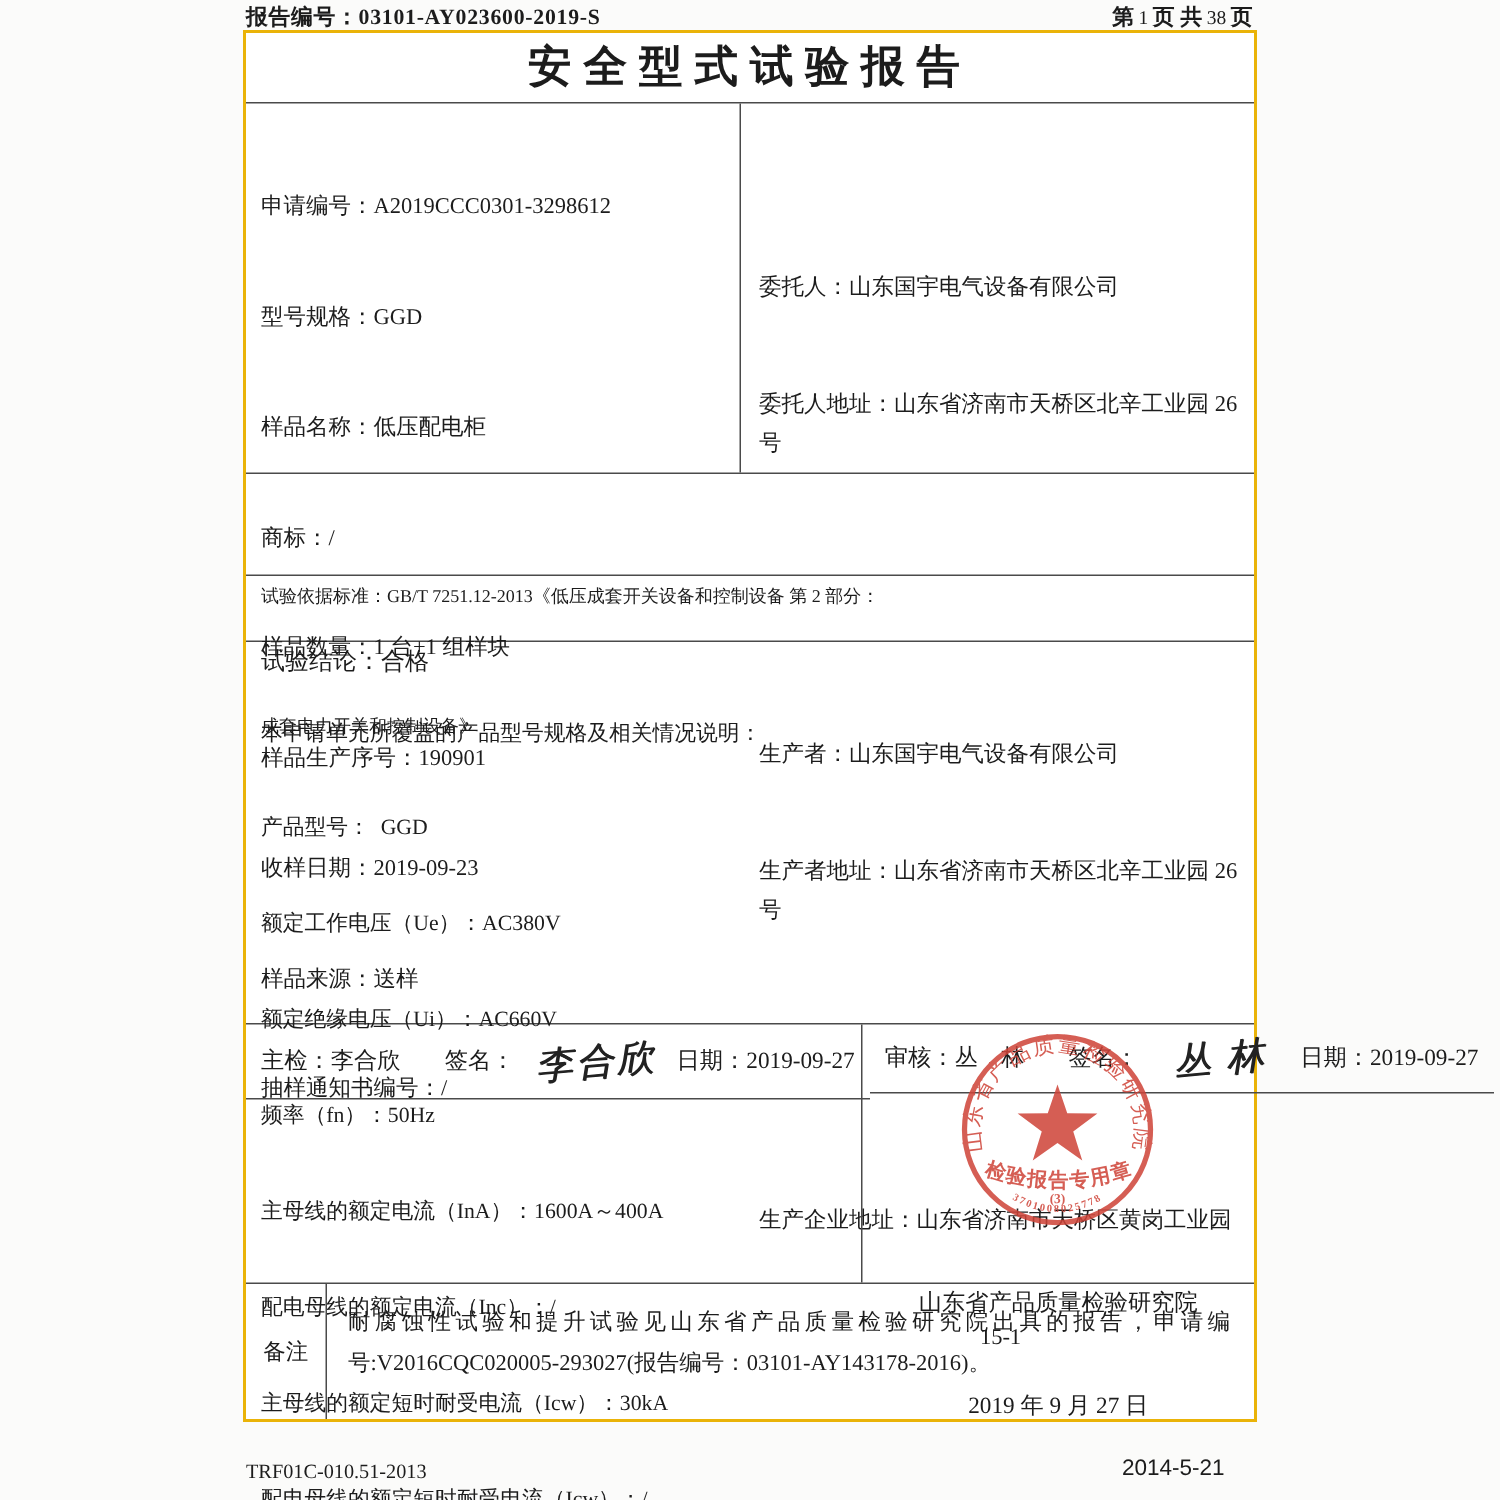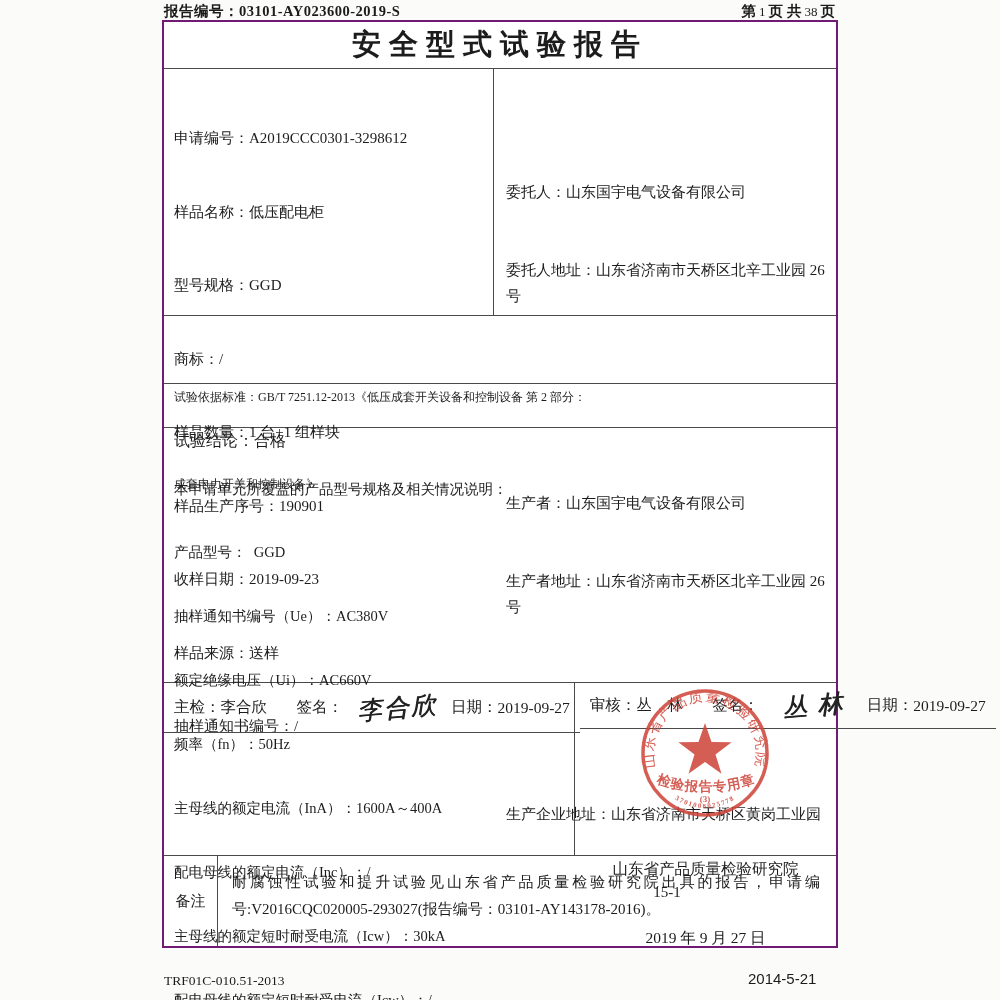--- a/index.html
+++ b/index.html
@@ -15,21 +15,21 @@
   }
   .hdr-right {
     position:absolute; left:705px; top:2px; width:130px;
     font-size:14.5px; font-weight:700; text-align:right;
   }
   .hdr-right .num { font-weight:400; font-size:13px; padding:0 3px; }
   .hdr-right .w { padding-left:4px; }
 
   .doc {
     position:absolute; left:162px; top:20px; width:676px;
-    background:#fff; border:2px solid #701a75;
+    background:#fff; border:2px solid #eab308;
   }
   .sec { border-bottom:1px solid #4a4a4a; }
   .sec:last-child { border-bottom:none; }
 
   .title-sec { height:47px; display:flex; align-items:center; justify-content:center; }
   .title-sec h1 {
     margin:0; font-size:29px; font-weight:600; letter-spacing:8px;
     font-family:"Liberation Serif", serif;
   }
 
@@ -94,22 +94,22 @@
 
   <div class="doc">
 
     <div class="sec title-sec">
       <h1>安全型式试验报告</h1>
     </div>
 
     <div class="sec info-sec">
       <div class="info-left">
         <div>申请编号：A2019CCC0301-3298612</div>
+        <div>型号规格：GGD</div>
         <div>样品名称：低压配电柜</div>
-        <div>型号规格：GGD</div>
         <div>商标：/</div>
         <div>样品数量：1 台+1 组样块</div>
         <div>样品生产序号：190901</div>
         <div>收样日期：2019-09-23</div>
         <div>样品来源：送样</div>
         <div>抽样通知书编号：/</div>
       </div>
       <div class="info-right">
         <div class="grp">
           <div>委托人：山东国宇电气设备有限公司</div>
@@ -131,21 +131,21 @@
       <div>成套电力开关和控制设备》</div>
     </div>
 
     <div class="sec concl-sec">
       <div>试验结论：合格</div>
     </div>
 
     <div class="sec specs-sec">
       <div>本申请单元所覆盖的产品型号规格及相关情况说明：</div>
       <div>产品型号：  GGD</div>
-      <div>抽样通知书编号（Ue）：AC380V</div>
+      <div>额定工作电压（Ue）：AC380V</div>
       <div>额定绝缘电压（Ui）：AC660V</div>
       <div>频率（fn）：50Hz</div>
       <div>主母线的额定电流（InA）：1600A～400A</div>
       <div>配电母线的额定电流（Inc）：/</div>
       <div>主母线的额定短时耐受电流（Icw）：30kA</div>
       <div>配电母线的额定短时耐受电流（Icw）：/</div>
       
       
     </div>
 

